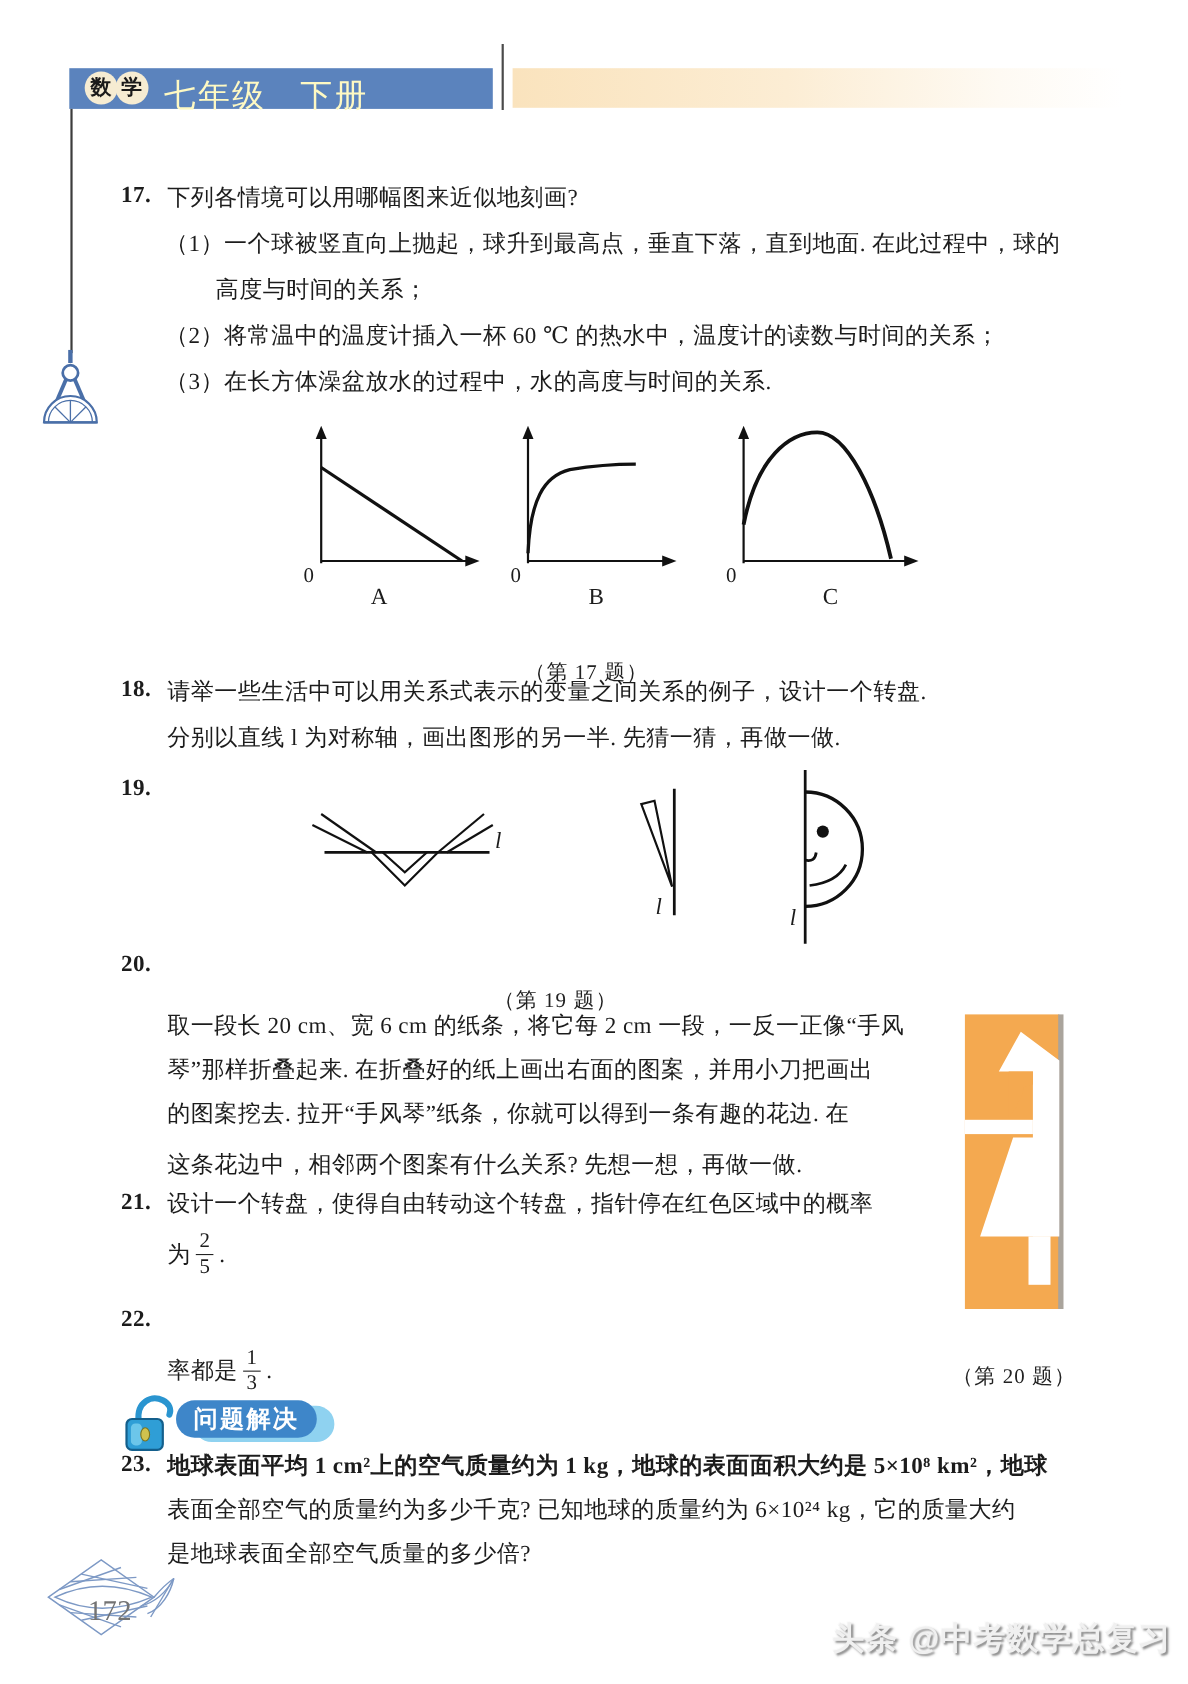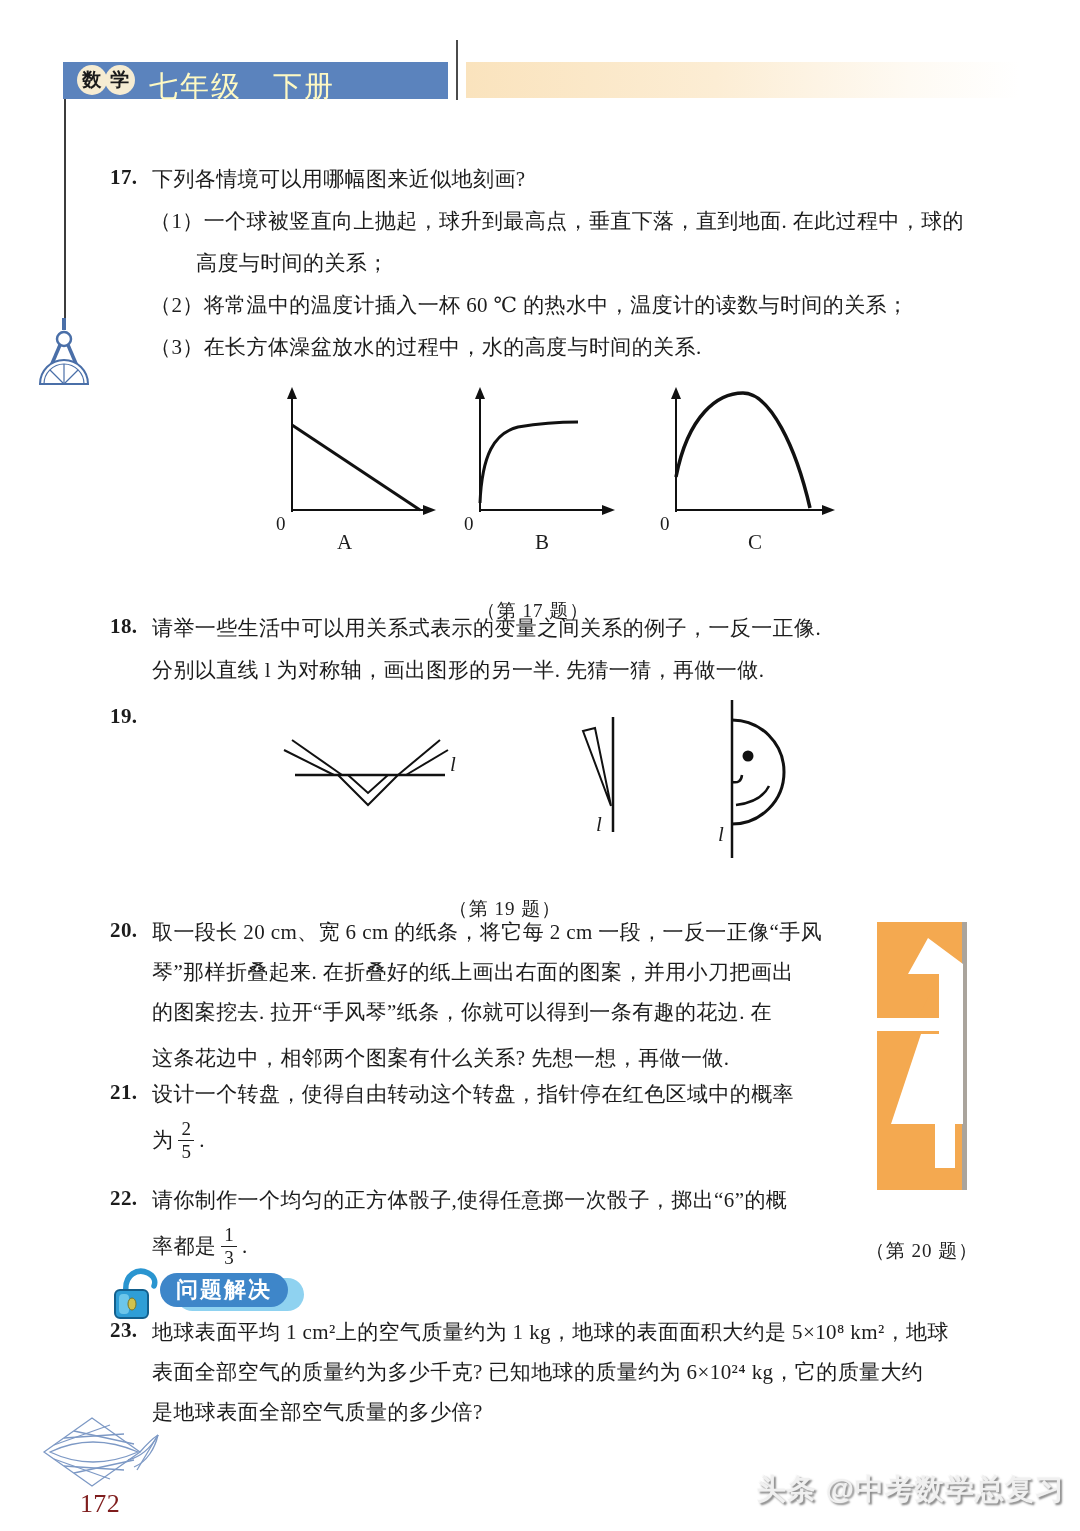--- a/index.html
+++ b/index.html
@@ -29,21 +29,21 @@
   .pill-back{position:absolute;left:176px;top:1278px;width:128px;height:33px;border-radius:17px;background:#8fd2f0;}
   .pill-front{position:absolute;left:160px;top:1273px;width:128px;height:34px;border-radius:17px;background:#3e86c9;
               color:#ffffff;font-weight:bold;font-size:22px;text-align:center;line-height:34px;
               font-family:"Liberation Sans",sans-serif;letter-spacing:2px;}
   
   .fig20{position:absolute;left:877px;top:922px;width:90px;height:268px;}
   
   .watermark{position:absolute;left:700px;top:1470px;width:365px;text-align:right;
              font-family:"Liberation Sans",sans-serif;font-weight:bold;font-size:29px;letter-spacing:1px;
              color:#f0f0f0;text-shadow:2px 2px 2px rgba(125,125,125,0.9), -1px -1px 0 #fbfbfb;}
-  .pageno{position:absolute;left:72px;top:1489px;width:56px;text-align:center;font-size:26px;color:#7f1d1d;}
+  .pageno{position:absolute;left:72px;top:1450px;width:56px;text-align:center;font-size:26px;color:#737373;}
   .lbl{font-style:italic;}
 </style>
 </head>
 <body>
 
 <div id="page">
 
   <div class="header-bar">
     <span class="logo-circle" style="left:14px;"><span>数</span></span>
     <span class="logo-circle" style="left:42px;"><span>学</span></span>
@@ -101,21 +101,21 @@
   </svg>
   <div class="abs" style="left:276px;top:513px;font-size:19px;">0</div>
   <div class="abs" style="left:464px;top:513px;font-size:19px;">0</div>
   <div class="abs" style="left:660px;top:513px;font-size:19px;">0</div>
   <div class="abs" style="left:337px;top:530px;">A</div>
   <div class="abs" style="left:535px;top:530px;">B</div>
   <div class="abs" style="left:748px;top:530px;">C</div>
   <div class="abs cap" style="left:453px;top:558px;width:160px;text-align:center;">（第 17 题）</div>
 
   <div class="abs num" style="left:110px;top:614px;">18.</div>
-  <div class="abs" style="left:152px;top:614px;">请举一些生活中可以用关系式表示的变量之间关系的例子，一反一正像.</div>
+  <div class="abs" style="left:152px;top:614px;">请举一些生活中可以用关系式表示的变量之间关系的例子，设计一个转盘.</div>
   <div class="abs num" style="left:110px;top:656px;margin-top:48px;">19.</div>
   <div class="abs" style="left:152px;top:656px;">分别以直线 l 为对称轴，画出图形的另一半. 先猜一猜，再做一做.</div>
 
   <svg class="abs" style="left:280px;top:698px;" width="520" height="165" viewBox="0 0 520 165">
     <g stroke="#111" stroke-width="2.5" fill="none">
 
       <line x1="15" y1="77" x2="165" y2="77"></line>
       <line x1="62" y1="77" x2="12" y2="42" stroke-width="2"></line>
       <line x1="54" y1="77" x2="4" y2="52" stroke-width="2"></line>
       <line x1="118" y1="77" x2="160" y2="42" stroke-width="2"></line>
@@ -131,21 +131,21 @@
       <circle cx="468" cy="58" r="5.5" fill="#111" stroke="none"></circle>
       <path d="M456,107 Q481,104 489,88" stroke-width="2.5"></path>
       <path d="M452,84 Q461,86 462,77" stroke-width="2.5"></path>
     </g>
   </svg>
   <div class="abs lbl" style="left:450px;top:752px;">l</div>
   <div class="abs lbl" style="left:596px;top:812px;">l</div>
   <div class="abs lbl" style="left:718px;top:822px;">l</div>
   <div class="abs cap" style="left:425px;top:856px;width:160px;text-align:center;">（第 19 题）</div>
 
-  <div class="abs num" style="left:110px;top:918px;font-family:Liberation Serif, serif;">20.</div>
+  <div class="abs num" style="left:110px;top:864px;font-family:Liberation Serif, serif;">20.</div>
   <div class="abs" style="left:152px;top:918px;">取一段长 20 cm、宽 6 cm 的纸条，将它每 2 cm 一段，一反一正像“手风</div>
   <div class="abs" style="left:152px;top:958px;">琴”那样折叠起来. 在折叠好的纸上画出右面的图案，并用小刀把画出</div>
   <div class="abs" style="left:152px;top:998px;">的图案挖去. 拉开“手风琴”纸条，你就可以得到一条有趣的花边. 在</div>
   <div class="abs" style="left:152px;top:1044px;">这条花边中，相邻两个图案有什么关系? 先想一想，再做一做.</div>
 
   <svg class="fig20" viewBox="0 0 90 268">
     <rect x="0" y="0" width="86" height="268" fill="#f4a950"></rect>
     <rect x="85" y="0" width="5" height="268" fill="#aaa49c"></rect>
     <polygon points="31,52 51,16 86,42 86,202 62,202 62,52" fill="#ffffff"></polygon>
     <rect x="0" y="96" width="62" height="13" fill="#ffffff"></rect>
@@ -160,41 +160,40 @@
   <div class="fracrow" style="left:152px;top:1112px;">
     <span>为</span>
     <span class="frac">
       <span class="nm">2</span>
       <span class="den" style="display:block;">5</span>
     </span>
     <span>.</span>
   </div>
 
   <div class="abs num" style="left:110px;top:1186px;">22.</div>
-  <div class="abs" style="left:152px;top:1186px;">请你制作一个均匀的正方体骰子,使得任意掷一次骰子，掷出“6”的概</div>
   <div class="fracrow" style="left:152px;top:1218px;">
     <span>率都是</span>
     <span class="frac">
       <span class="nm">1</span>
       <span class="den" style="display:block;">3</span>
     </span>
     <span>.</span>
   </div>
 
   <svg class="abs" style="left:110px;top:1264px;" width="52" height="58" viewBox="0 0 52 58">
     <path d="M16,28 C14,10 28,4 38,9 C44,12 46,17 44,22" fill="none" stroke="#2a95d0" stroke-width="5.5" stroke-linecap="round"></path>
     <rect x="5" y="26" width="33" height="28" rx="5" fill="#2f9ed6" stroke="#135f8c" stroke-width="2"></rect>
     <rect x="9" y="30" width="10" height="20" rx="4" fill="#6cc6ea"></rect>
     <ellipse cx="22" cy="40" rx="4" ry="6" fill="#cfc24e" stroke="#7a7420" stroke-width="1"></ellipse>
   </svg>
   <div class="pill-back"></div>
   <div class="pill-front">问题解决</div>
 
   <div class="abs num" style="left:110px;top:1318px;">23.</div>
-  <div class="abs" style="left:152px;top:1318px;">地球表面平均 1 cm²上的空气质量约为 1 kg，地球的表面面积大约是 5×10⁸ km²，地球</div>
+  <div class="abs" style="left:152px;top:1318px;font-weight:bold;">地球表面平均 1 cm²上的空气质量约为 1 kg，地球的表面面积大约是 5×10⁸ km²，地球</div>
   <div class="abs" style="left:152px;top:1358px;">表面全部空气的质量约为多少千克? 已知地球的质量约为 6×10²⁴ kg，它的质量大约</div>
   <div class="abs" style="left:152px;top:1398px;">是地球表面全部空气质量的多少倍?</div>
 
   <svg class="abs" style="left:40px;top:1412px;" width="122" height="80" viewBox="0 0 122 80">
     <g stroke="#7d99c5" stroke-width="1.3" fill="none">
       <polygon points="4,40 52,6 100,40 52,74"></polygon>
       <line x1="14" y1="33" x2="70" y2="13"></line>
       <line x1="24" y1="26" x2="84" y2="22"></line>
       <line x1="34" y1="19" x2="94" y2="32"></line>
       <line x1="14" y1="47" x2="70" y2="67"></line>

